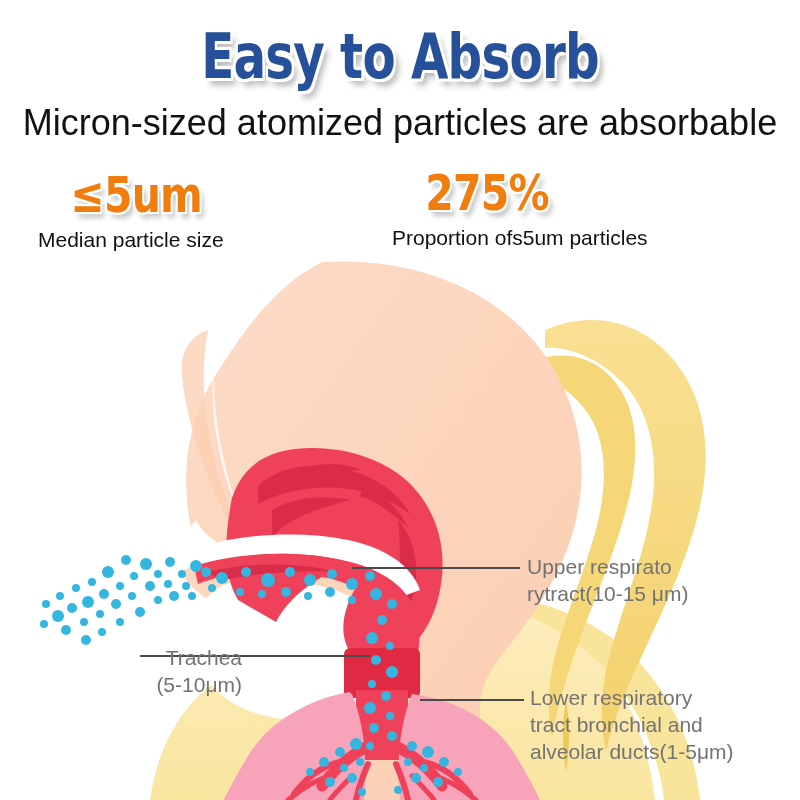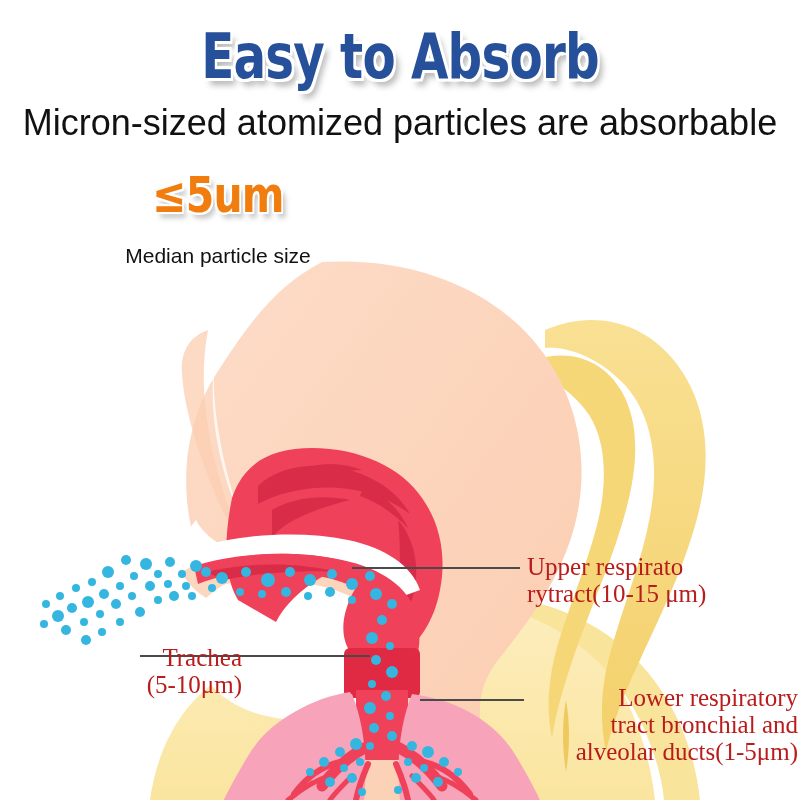--- a/index.html
+++ b/index.html
@@ -48,66 +48,64 @@
     text-align: center;
     font-size: 36px;
     line-height: 34px;
     color: #111111;
     white-space: nowrap;
   }
 
   
   .stat {
     position: absolute;
-    text-align: center;
   }
   .stat-value {
     font-family: "DejaVu Sans", sans-serif;
     font-weight: bold;
     font-size: 50px;
     line-height: 54px;
     color: #f07d0e;
     letter-spacing: -1px;
     transform: scaleX(0.82);
     text-shadow:
       2px 0 0 #fff, -2px 0 0 #fff, 0 2px 0 #fff, 0 -2px 0 #fff,
       2px 2px 0 #fff, -2px 2px 0 #fff, 2px -2px 0 #fff, -2px -2px 0 #fff,
       5px 6px 6px rgba(120,120,120,0.42);
     white-space: nowrap;
   }
   .stat-label {
-    margin-top: 21px;
+    margin-top: 5px;
     font-size: 21px;
     line-height: 26px;
     color: #111111;
     white-space: nowrap;
   }
   #stat-left  { top: 168px; left: 38px;  width: 360px; }
   #stat-right { top: 166px; left: 392px; width: 370px; }
 
   
   #illustration {
     position: absolute;
     top: 0;
     left: 0;
     width: 800px;
     height: 800px;
   }
 
   
   .callout {
     position: absolute;
-    font-size: 25px;
+    font-size: 21px;
     line-height: 27px;
-    color: #b91c1c;
+    color: #737373;
     white-space: pre-line;
-    font-family: Liberation Serif, serif;
   }
   #callout-upper { top: 553px; left: 527px; width: 270px; }
-  #callout-lower { top: 684px; left: 530px; width: 268px; text-align: right; }
+  #callout-lower { top: 684px; left: 530px; width: 268px; }
   #callout-trachea {
     top: 644px; left: 52px; width: 190px;
     text-align: right;
   }
 </style>
 </head>
 <body>
 
 <div id="page">
 
@@ -342,20 +340,24 @@
 
   <div id="headline">Easy to Absorb</div>
 
   <div id="subtitle">Micron-sized atomized particles are absorbable</div>
 
   <div class="stat" id="stat-left">
     <div class="stat-value">≤5um</div>
     <div class="stat-label">Median particle size</div>
   </div>
 
+  <div class="stat" id="stat-right">
+    <div class="stat-value">275%</div>
+    <div class="stat-label">Proportion ofs5um particles</div>
+  </div>
 
   <div class="callout" id="callout-upper">Upper respirato
 rytract(10-15 μm)</div>
 
   <div class="callout" id="callout-trachea">Trachea
 (5-10μm)</div>
 
   <div class="callout" id="callout-lower">Lower respiratory
 tract bronchial and
 alveolar ducts(1-5μm)</div>

